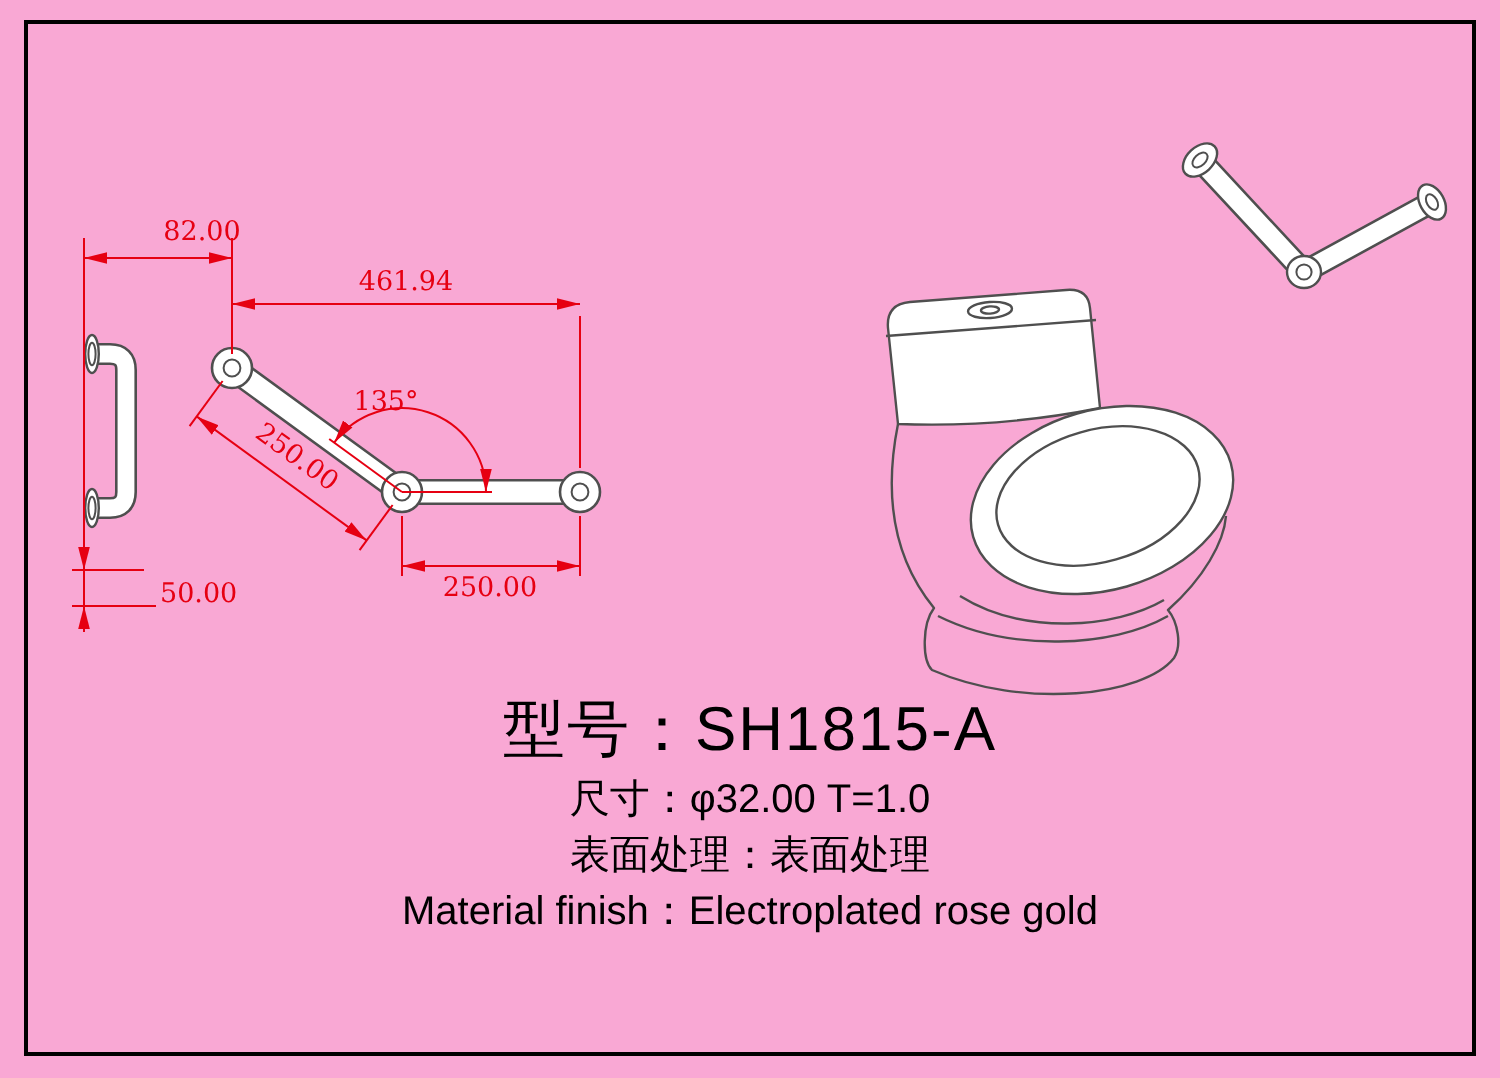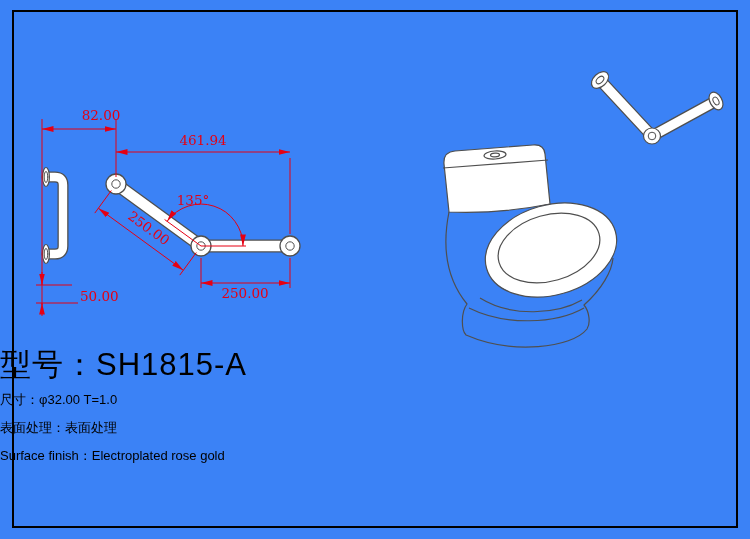--- a/index.html
+++ b/index.html
@@ -1,28 +1,28 @@
 <!DOCTYPE html>
 <html><head>
 <meta charset="utf-8">
 <style>
   * { margin:0; padding:0; box-sizing:border-box; }
   html,body { background:#ffffff; }
   .canvas {
-    position:relative; width:750px; height:539px; background:#3b82f6;
+    position:relative; width:750px; height:539px; background:#f9a8d4;
     overflow:hidden; font-family:"Liberation Sans", sans-serif;
   }
   .frame {
     position:absolute; left:12px; top:10px; width:726px; height:518px;
     border:2px solid #000; pointer-events:none;
   }
   svg.draw { position:absolute; left:0; top:0; }
-  .specs { position:absolute; left:0; top:344px; width:750px; text-align:left; color:#000; }
+  .specs { position:absolute; left:0; top:344px; width:750px; text-align:center; color:#000; }
   .model { font-size:31px; line-height:42px; letter-spacing:1px; }
-  .spec-line { font-size:13px; line-height:28px; }
+  .spec-line { font-size:20px; line-height:28px; }
   .dim-text { font-family:"DejaVu Serif", serif; font-size:13.5px; }
 </style>
 </head>
 <body>
 
 <div class="canvas">
 
   <div class="frame"></div>
 
   <svg class="draw" width="750" height="539" viewBox="0 0 750 539">
@@ -106,16 +106,16 @@
       <text x="146" y="232" transform="rotate(36 146 232)">250.00</text>
       <text x="245" y="298">250.00</text>
       <text x="80" y="301" text-anchor="start">50.00</text>
     </g>
   </svg>
 
   <div class="specs">
     <div class="model">型号：SH1815-A</div>
     <div class="spec-line">尺寸：φ32.00 T=1.0</div>
     <div class="spec-line">表面处理：表面处理</div>
-    <div class="spec-line">Surface finish：Electroplated rose gold</div>
+    <div class="spec-line">Material finish：Electroplated rose gold</div>
   </div>
 
 </div>
 
 </body></html>

